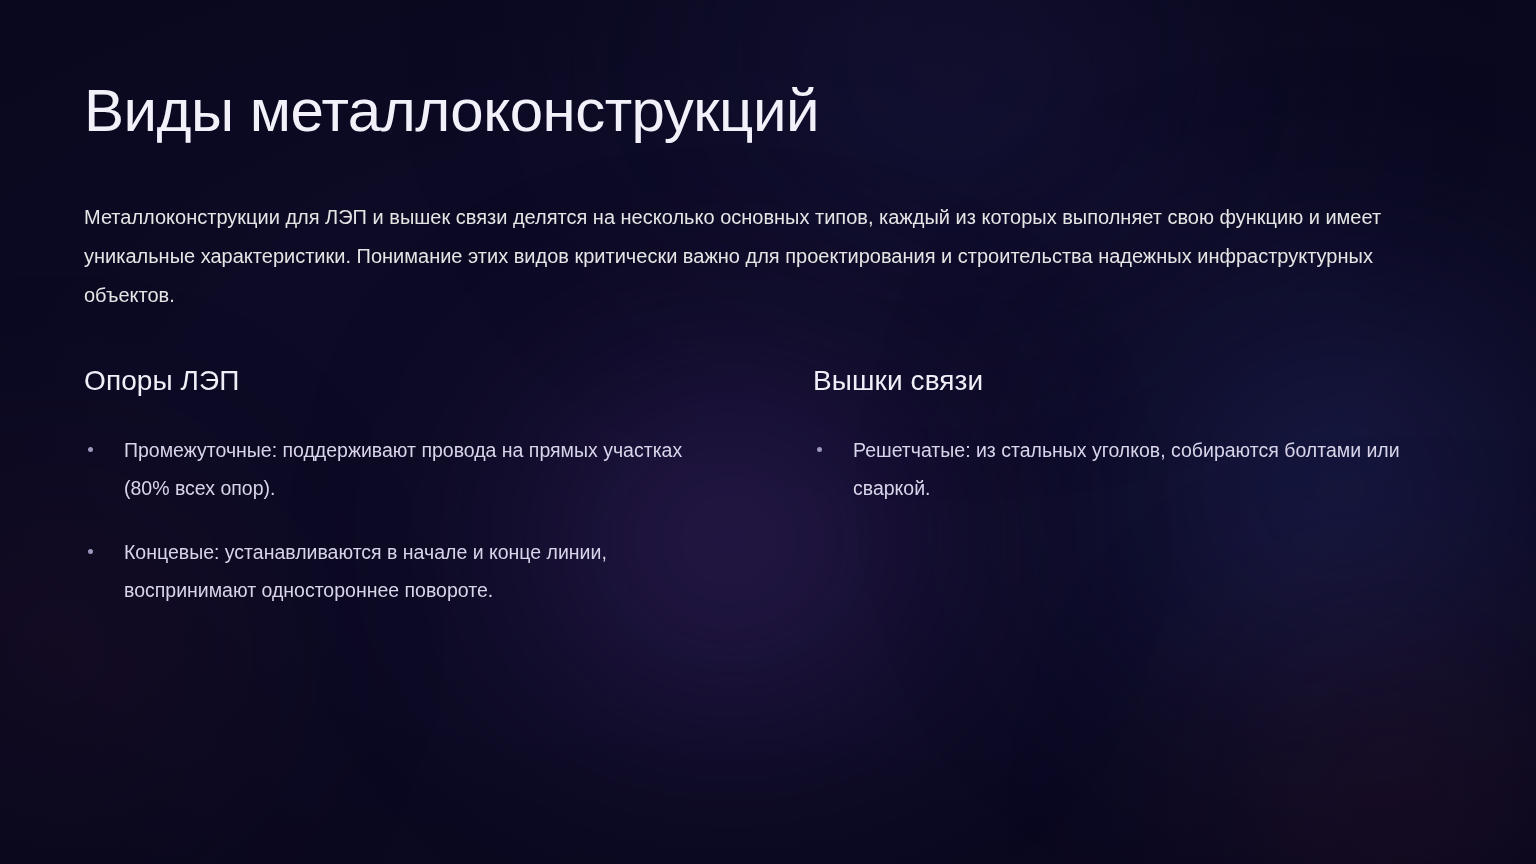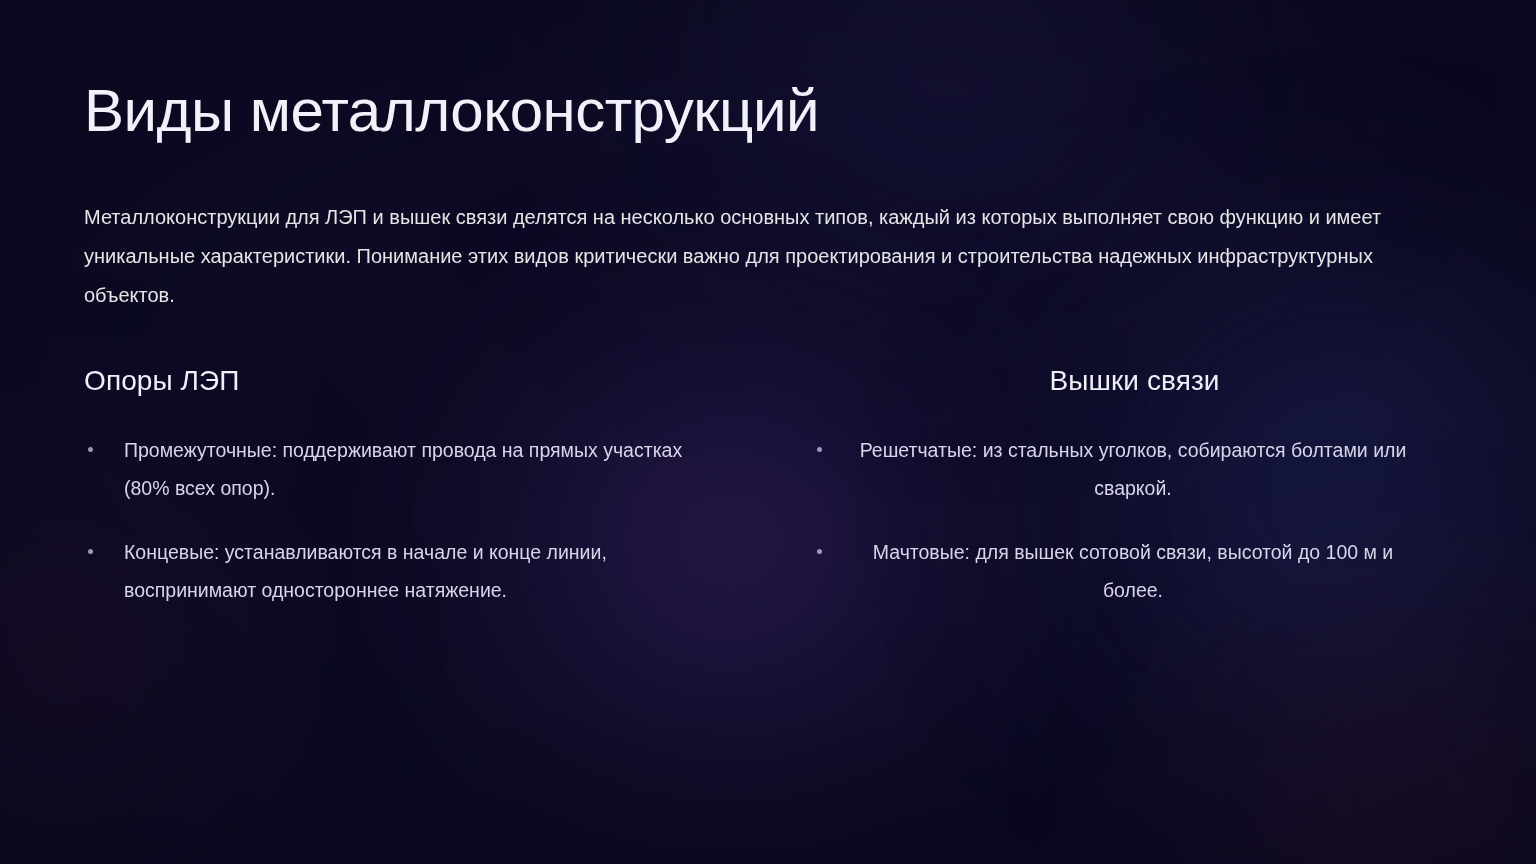--- a/index.html
+++ b/index.html
@@ -87,21 +87,21 @@
 
   .columns {
     display: flex;
     gap: 52px;
     margin-top: 50px;
   }
   .column {
     flex: 1 1 0;
     min-width: 0;
   }
-  .column-right { padding-left: 34px; text-align: center; }
+  .column-right { padding-left: 34px; }
 
   .column-heading {
     font-size: 28px;
     font-weight: 400;
     color: #f0eff8;
     margin-bottom: 34px;
     letter-spacing: 0.1px;
   }
 
   ul.bullet-list {
@@ -150,33 +150,29 @@
 
     <div class="column column-left">
       <h2 class="column-heading">Опоры ЛЭП</h2>
       <ul class="bullet-list">
         <li class="bullet-item">
           <span class="bullet-dot"></span>
           <span>Промежуточные: поддерживают провода на прямых участках (80% всех опор).</span>
         </li>
         <li class="bullet-item">
           <span class="bullet-dot"></span>
-          <span>Концевые: устанавливаются в начале и конце линии, воспринимают одностороннее натяжение.</span>
+          <span>Концевые: устанавливаются в начале и конце линии, воспринимают одностороннее повороте.</span>
         </li>
       </ul>
     </div>
 
     <div class="column column-right">
       <h2 class="column-heading">Вышки связи</h2>
       <ul class="bullet-list">
         <li class="bullet-item">
           <span class="bullet-dot"></span>
           <span>Решетчатые: из стальных уголков, собираются болтами или сваркой.</span>
         </li>
-        <li class="bullet-item">
-          <span class="bullet-dot"></span>
-          <span>Мачтовые: для вышек сотовой связи, высотой до 100 м и более.</span>
-        </li>
       </ul>
     </div>
 
   </div>
 </div>
 
 </body></html>

